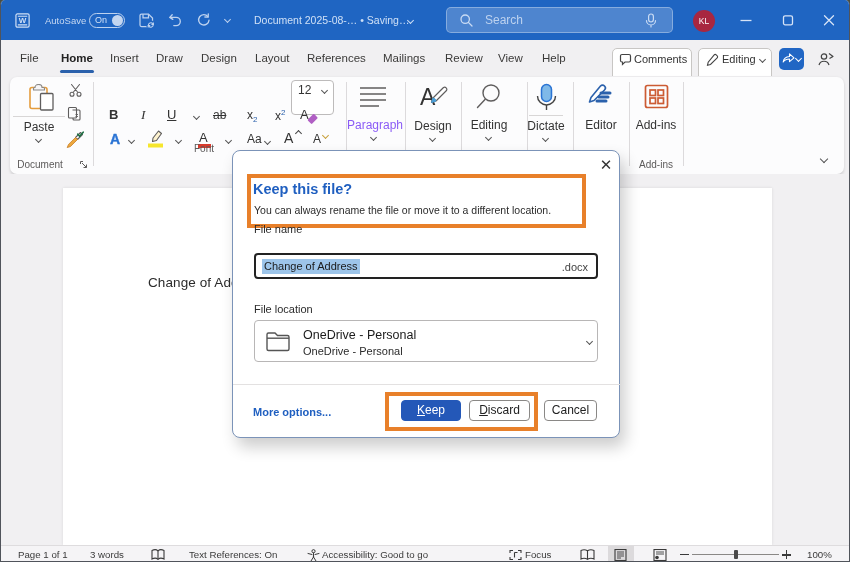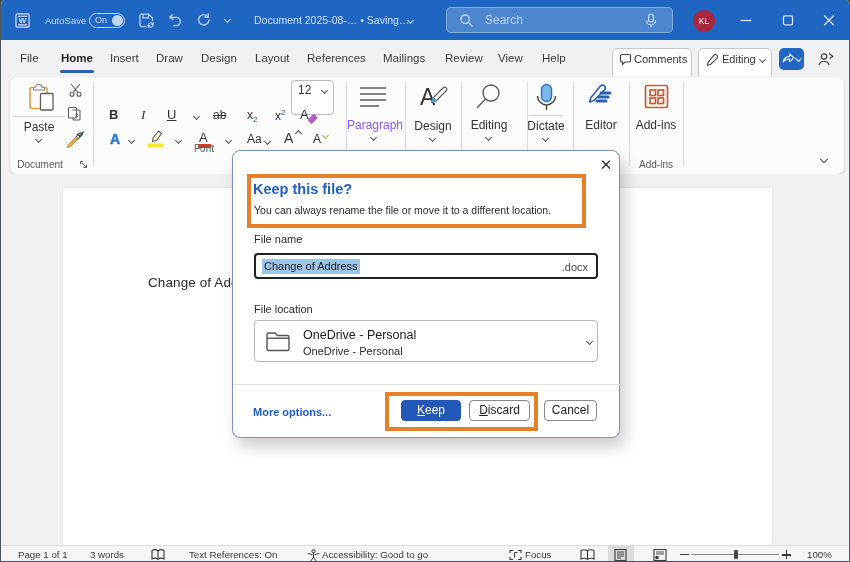--- a/index.html
+++ b/index.html
@@ -35,21 +35,21 @@
 
 #statusbar { position:absolute; left:0; top:545px; width:850px; height:17px; background:#f5f4f6; border-top:1px solid #dedcde; font-size:9.7px; color:#3a3a3a; }
 .sb { position:absolute; top:0; line-height:17px; white-space:nowrap; }
 
 #dialog { position:absolute; left:231px; top:150px; width:388px; height:288px; background:#fff; border:1px solid #7b93b8; border-radius:8px; box-shadow:5px 9px 16px rgba(0,0,0,0.20); }
 #dlg-x { position:absolute; left:361px; top:2px; width:24px; height:24px; font-size:15px; color:#333; text-align:center; line-height:24px; font-weight:400; }
 .orangebox { position:absolute; border:4px solid #e8802a; }
 #ob1 { left:14px; top:23px; width:339px; height:54px; }
 #dlg-h1 { position:absolute; left:20px; top:30px; font-size:14.5px; font-weight:bold; color:#1f5fc0; }
 #dlg-sub { position:absolute; left:21px; top:53px; font-size:10.5px; color:#2b2b2b; }
-#lbl-fname { position:absolute; left:21px; top:82px; font-size:11px; color:#2b2b2b; }
+#lbl-fname { position:absolute; left:21px; top:72px; font-size:11px; color:#2b2b2b; }
 #fname { position:absolute; left:21px; top:102px; width:344px; height:26px; background:#fff; border:2px solid #222; border-radius:4px; }
 #fname .sel { position:absolute; left:6px; top:4px; background:#9dc5ea; font-size:11px; color:#1b1b1b; padding:1px 2px 2px 2px; }
 #fname .ext { position:absolute; right:8px; top:6px; font-size:11px; color:#444; }
 #lbl-floc { position:absolute; left:21px; top:152px; font-size:11px; color:#2b2b2b; }
 #floc { position:absolute; left:21px; top:169px; width:344px; height:42px; background:#fff; border:1px solid #b8b6b6; border-radius:4px; }
 #floc .t1 { position:absolute; left:48px; top:7px; font-size:12.5px; color:#1b1b1b; }
 #floc .t2 { position:absolute; left:48px; top:24px; font-size:11px; color:#2b2b2b; }
 #dlg-sep { position:absolute; left:0px; top:233px; width:387px; height:1px; background:#e3e1e1; }
 #moreopt { position:absolute; left:20px; top:255px; font-size:11px; font-weight:bold; color:#1f5fc0; }
 #ob2 { left:152px; top:241px; width:153px; height:39px; }

